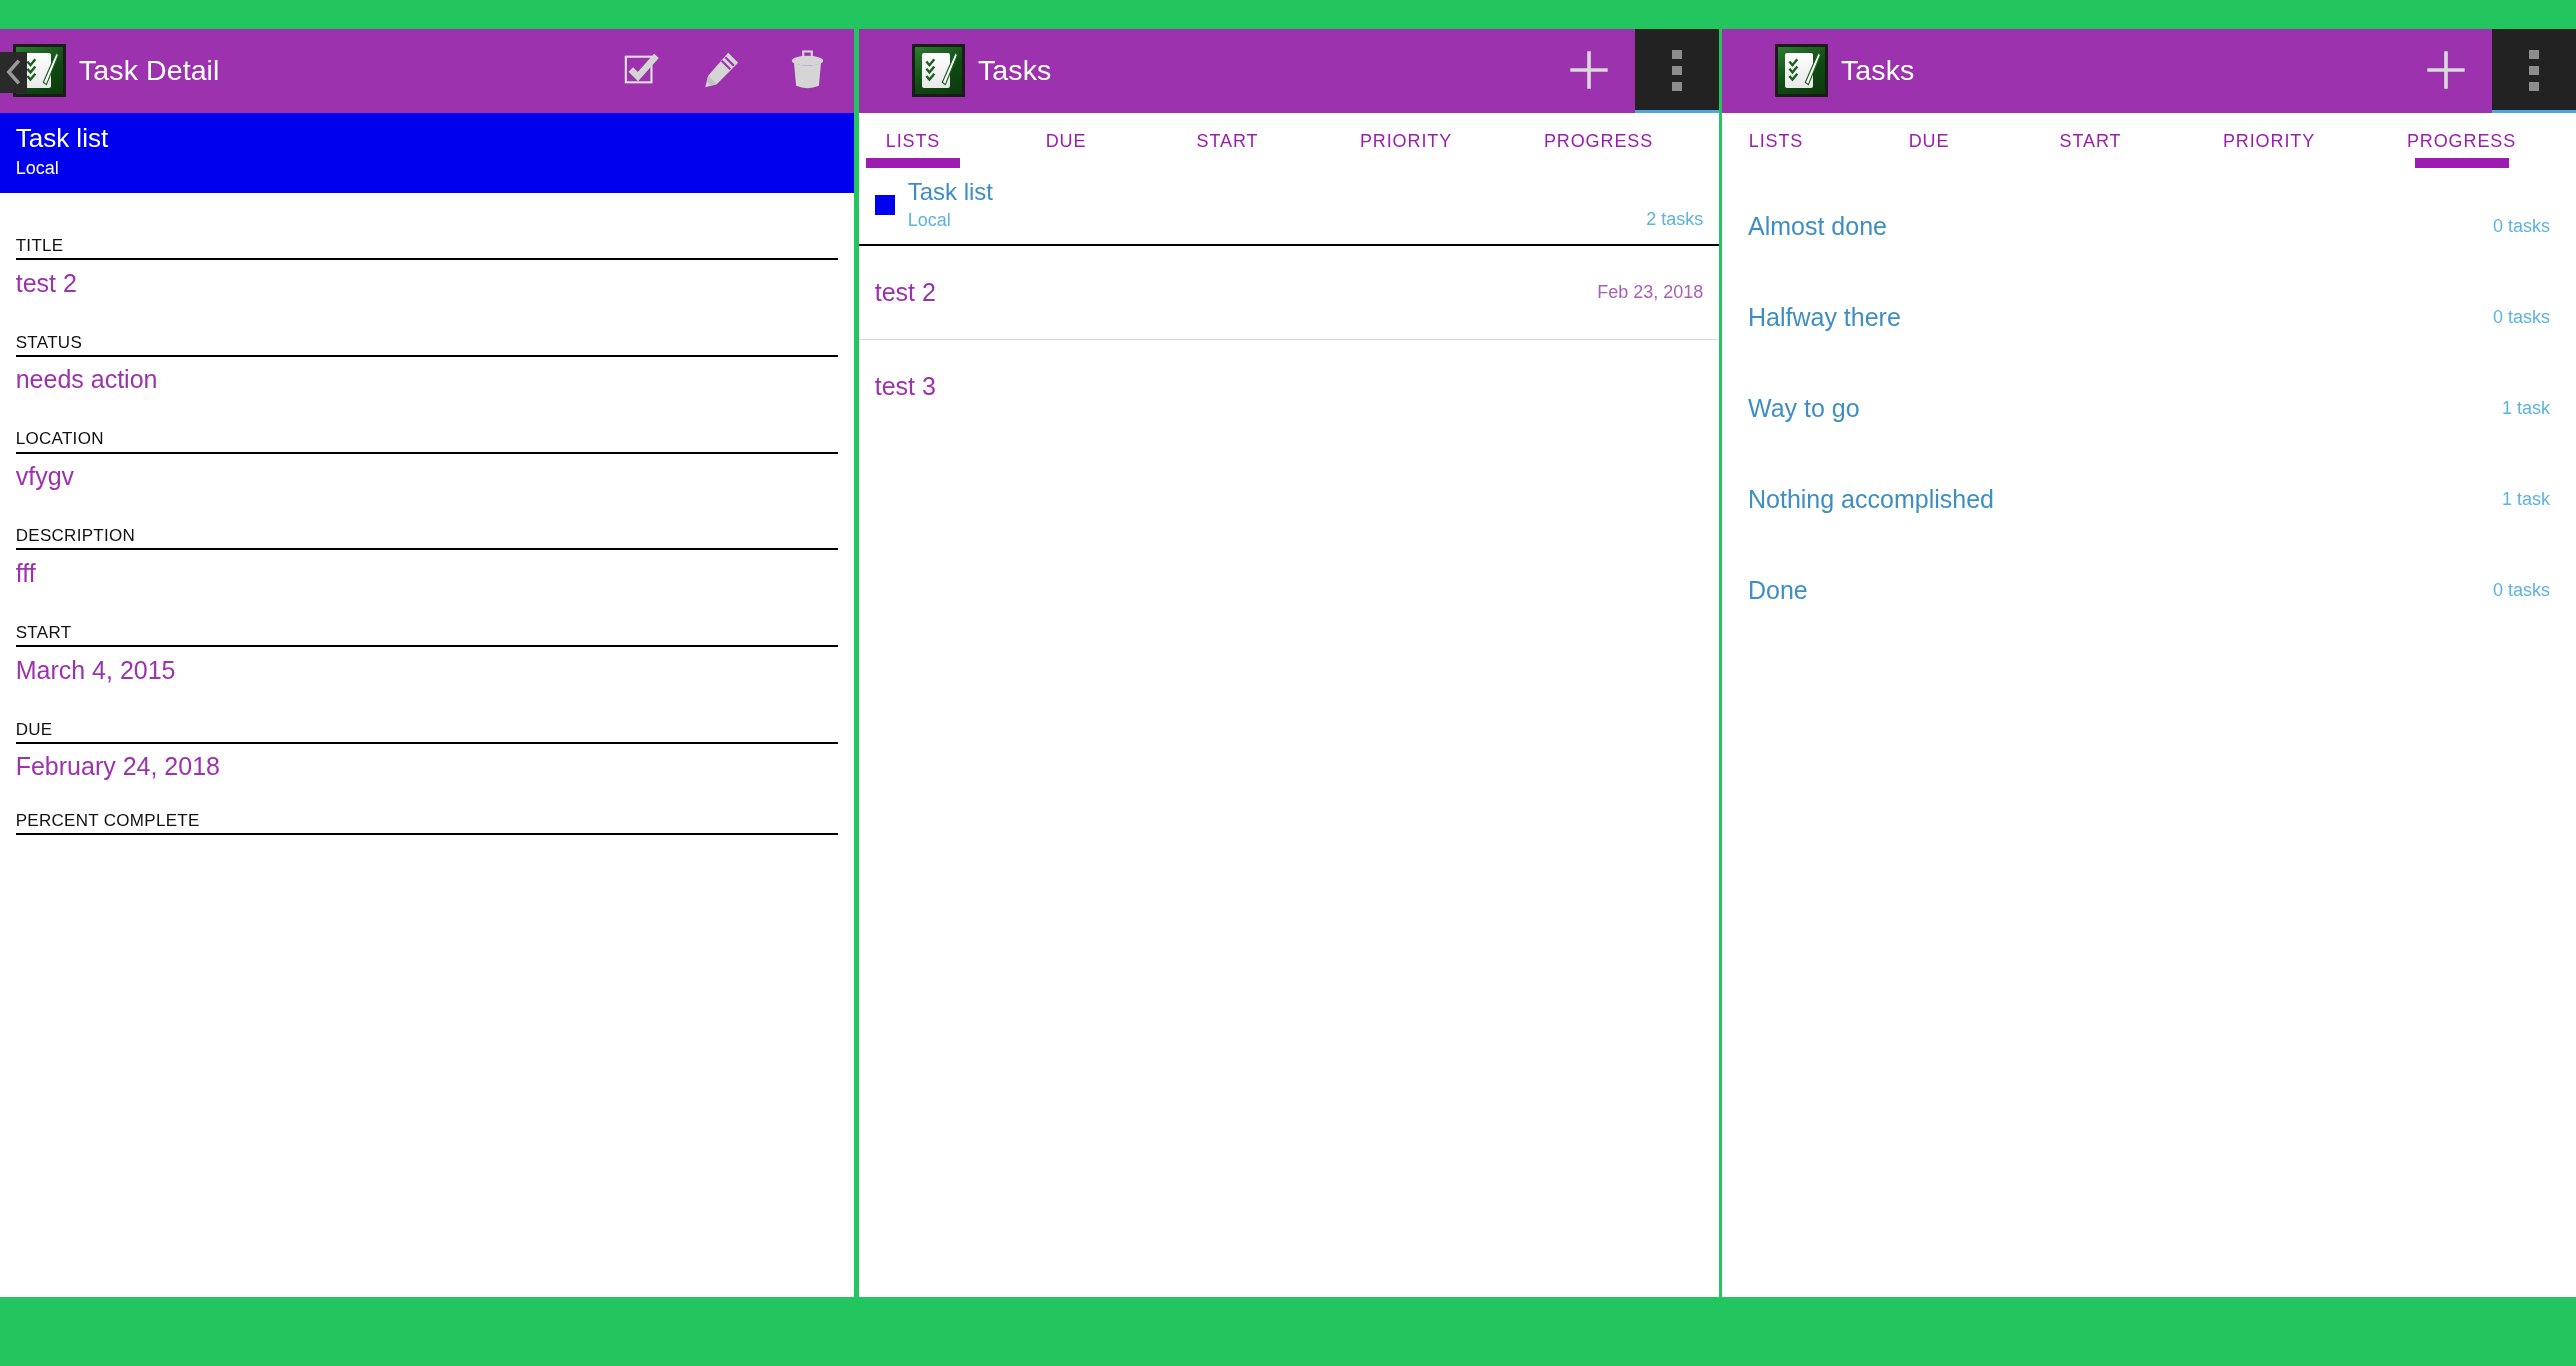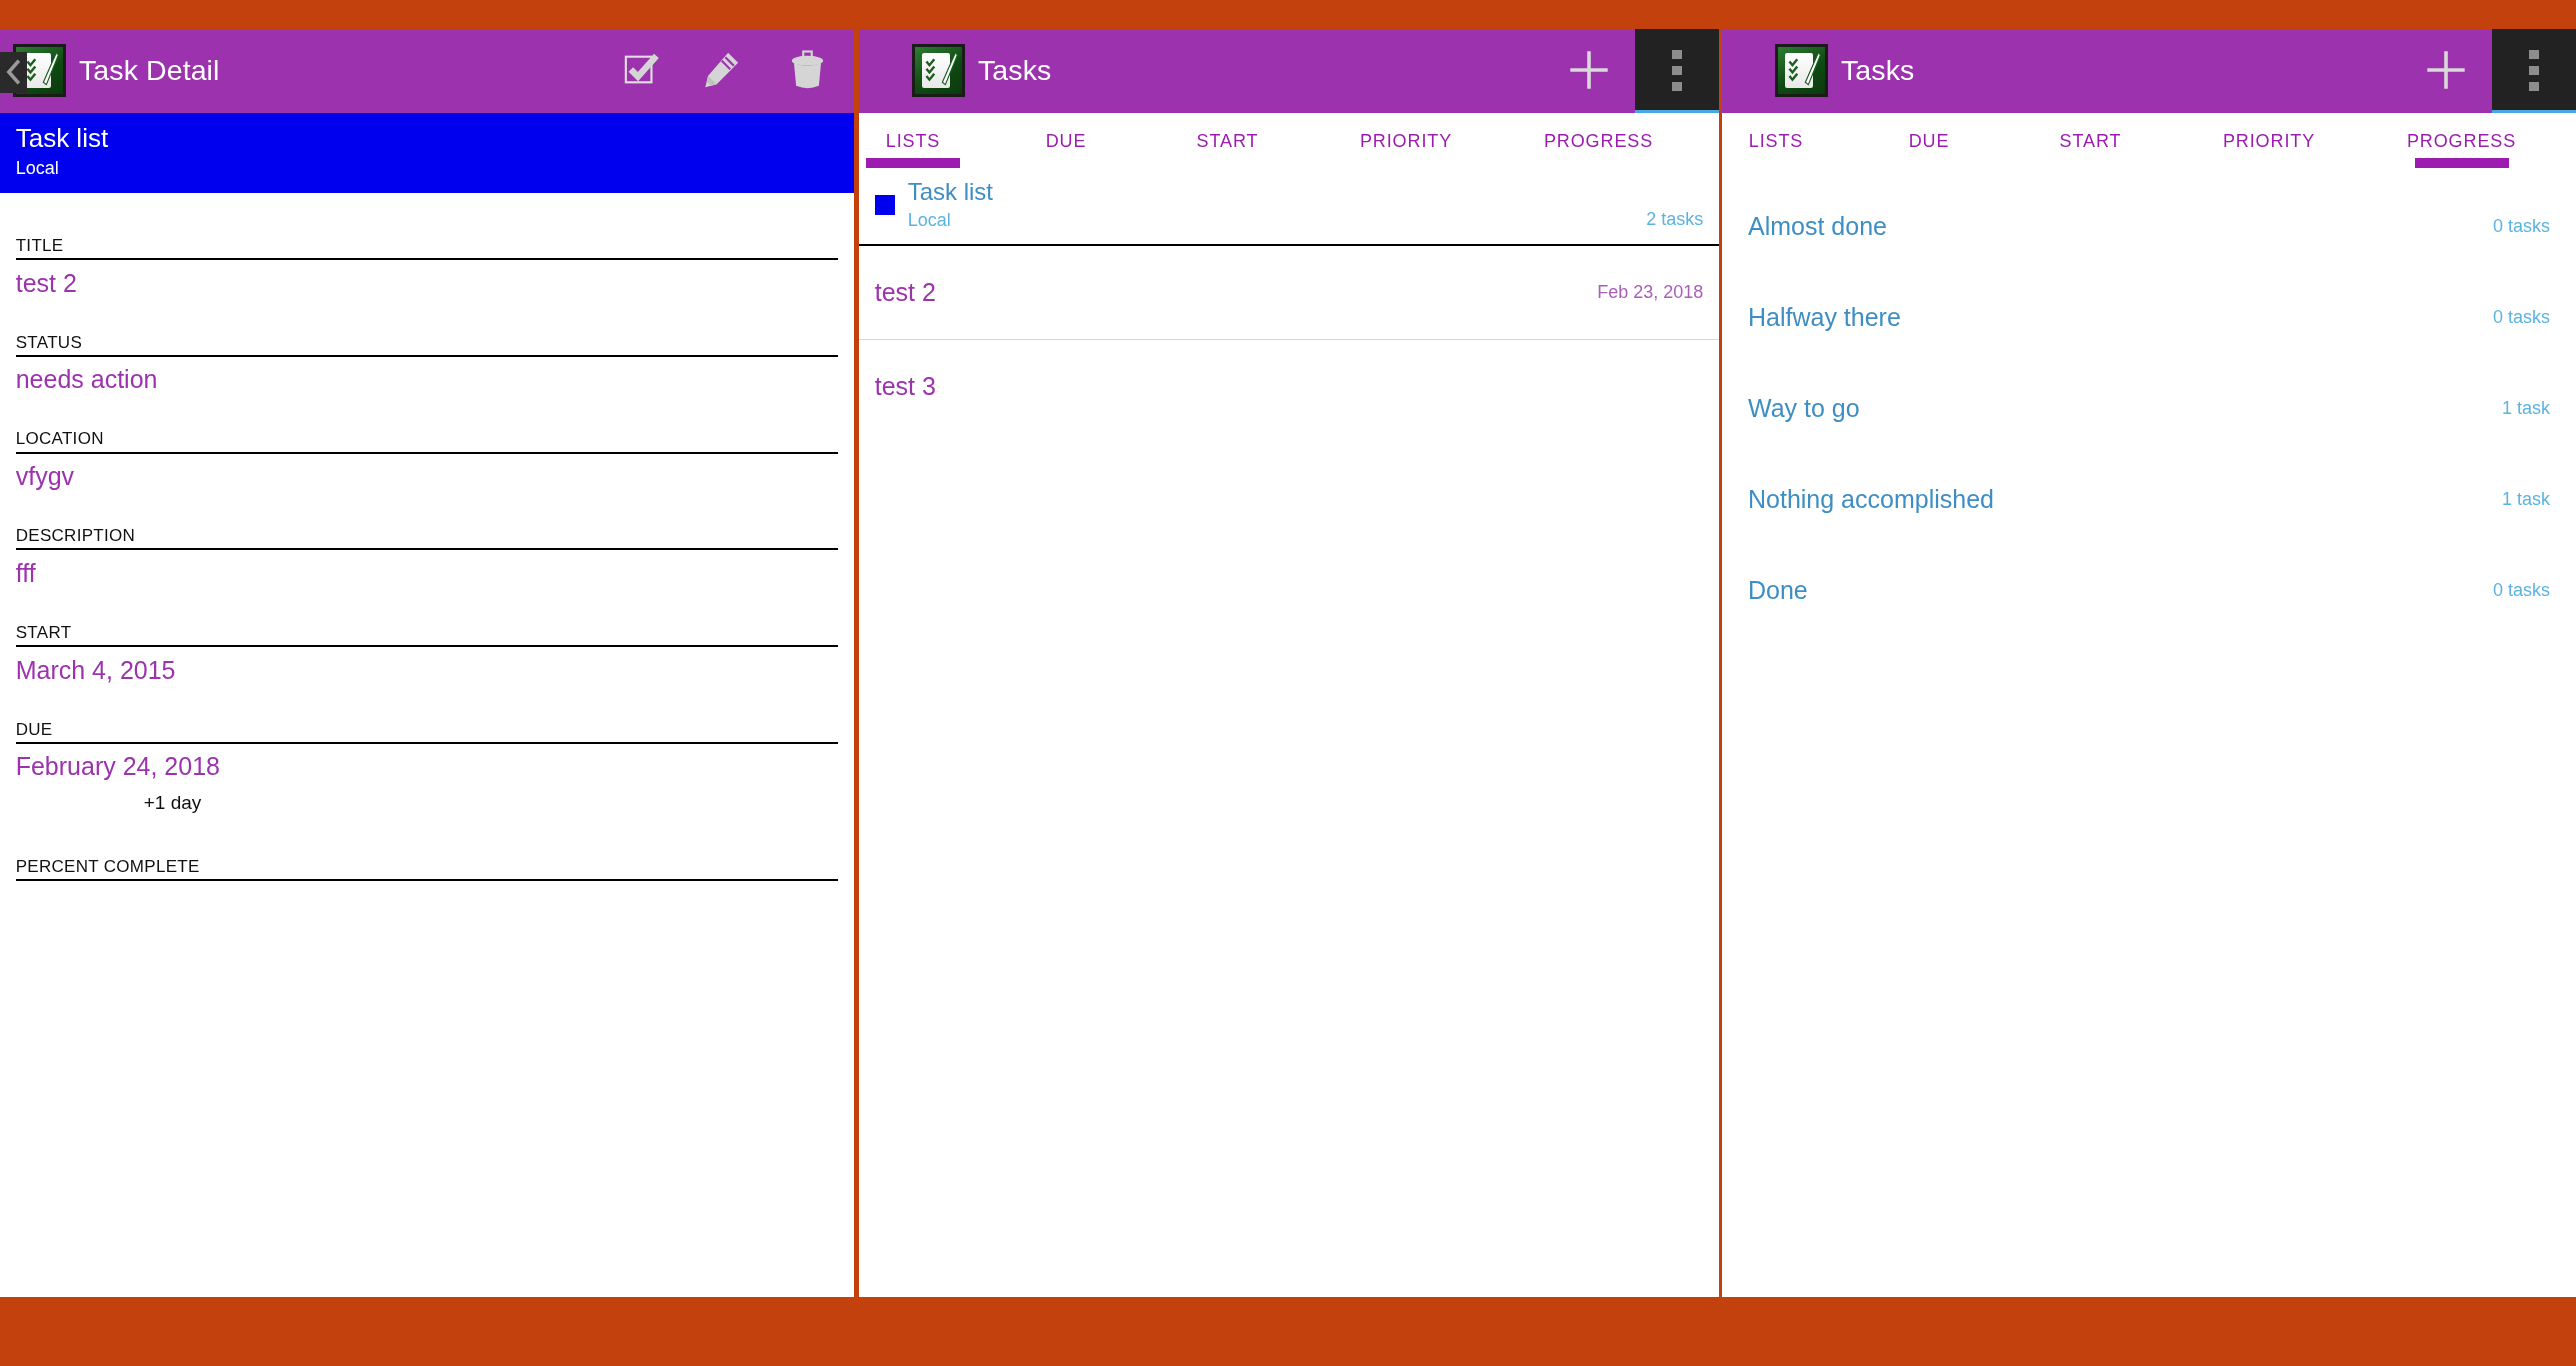--- a/index.html
+++ b/index.html
@@ -11,21 +11,21 @@
     width: 2576px;
     height: 1366px;
     font-family: "Liberation Sans", sans-serif;
     overflow: hidden;
     position: relative;
   }
 
   .screen-root {
     position: absolute;
     inset: 0;
-    background: #c2410c;
+    background: #22c55e;
   }
 
   
   .panel {
     position: absolute;
     top: 28.5px;
     background: #ffffff;
     overflow: hidden;
   }
   #panel-detail { left: 0px;    width: 854px; height: 1268px; }
@@ -355,21 +355,20 @@
       </div>
 
       <div class="field">
         <div class="label">START</div>
         <div class="value">March 4, 2015</div>
       </div>
 
       <div class="field">
         <div class="label">DUE</div>
         <div class="value small-pad">February 24, 2018</div>
-        <div class="sub">+1 day</div>
       </div>
 
       <div class="field">
         <div class="label">PERCENT COMPLETE</div>
       </div>
 
     </div>
   </div>
 
   <div class="panel" id="panel-lists">

